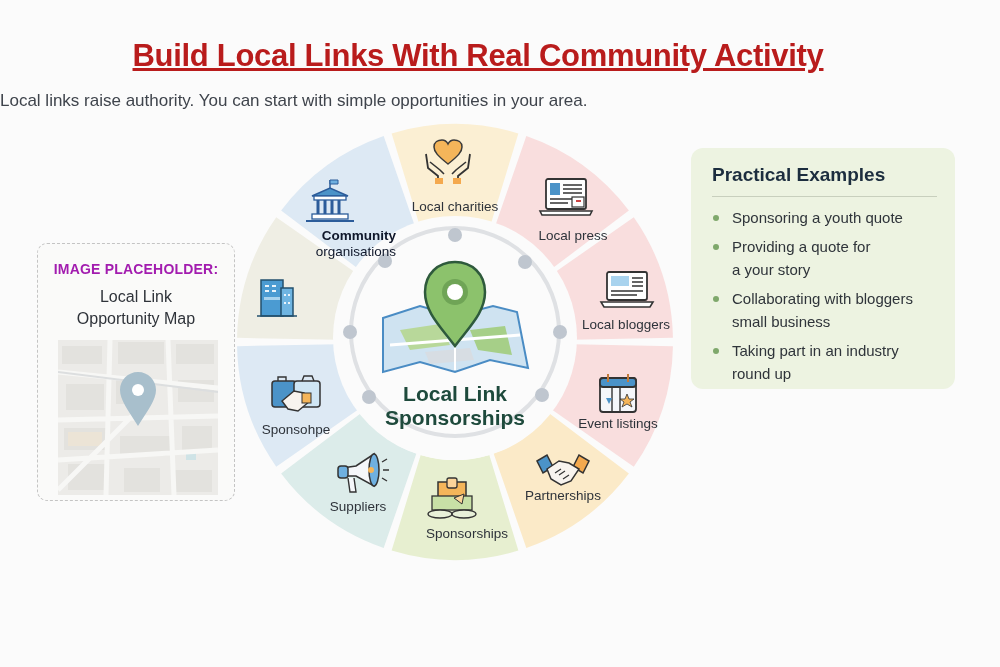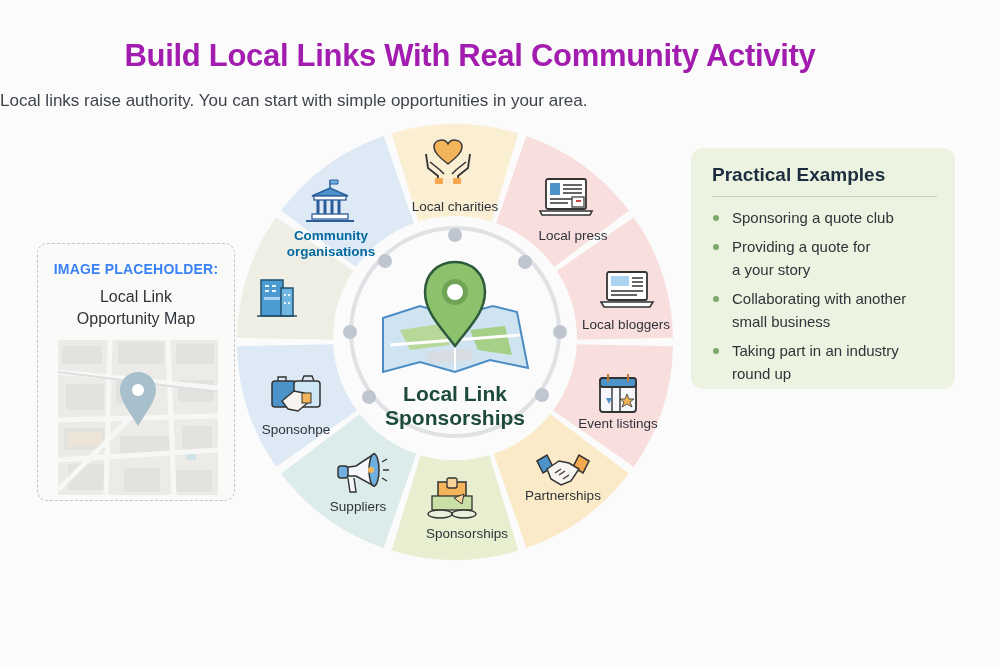--- a/index.html
+++ b/index.html
@@ -4,51 +4,51 @@
 <style>
   * { box-sizing: border-box; margin: 0; padding: 0; }
   html, body { width: 1000px; height: 667px; overflow: hidden; }
   body {
     background: #fbfbfb;
     font-family: "Liberation Sans", "DejaVu Sans", sans-serif;
     color: #2b2f36;
     position: relative;
   }
   .title {
-    position: absolute; left: 0; width: 940px; top: 38px;
+    position: absolute; left: 8px; width: 940px; top: 38px;
     text-align: center; font-size: 31px; font-weight: bold;
-    color: #a21caf; letter-spacing: -0.3px;
+    color: #b91c1c; letter-spacing: -0.3px; text-decoration: underline;
   }
   .subtitle {
     position: absolute; left: 0; width: 960px; top: 91px;
     font-size: 17px; color: #3f444c;
   }
   .wheel {
     position: absolute; left: 0; top: 0; width: 1000px; height: 667px; border-radius: 22px;
   }
   .wheel svg { position: absolute; left: 0; top: 0; }
   .seg-label {
     position: absolute; width: 130px; margin-left: -65px;
     text-align: center; font-size: 13.5px; line-height: 16px; color: #2e333a;
   }
-  .seg-label.bold { font-weight: bold; color: #0369a1; }
+  .seg-label.bold { font-weight: bold; color: #0f172a; text-align: right; }
   .seg-icon { position: absolute; width: 56px; height: 48px; margin-left: -28px; }
   .center-title {
     position: absolute; left: 355px; width: 200px; top: 382px;
     text-align: center; font-size: 21px; font-weight: bold; color: #1e4a3c;
     line-height: 24px;
   }
   .placeholder {
     position: absolute; left: 37px; top: 243px; width: 198px; height: 258px;
     border: 1.5px dashed #c4c4c4; border-radius: 10px;
     background: rgba(250,250,249,0.96);
   }
   .placeholder .ph-kicker {
     position: absolute; top: 17px; left: 0; width: 100%; text-align: center;
-    font-size: 14px; font-weight: bold; color: #3b82f6; letter-spacing: 0.2px;
+    font-size: 14px; font-weight: bold; color: #a21caf; letter-spacing: 0.2px;
   }
   .placeholder .ph-title {
     position: absolute; top: 42px; left: 0; width: 100%; text-align: center;
     font-size: 16px; line-height: 22px; color: #2f333a;
   }
   .placeholder .ph-map {
     position: absolute; left: 20px; top: 96px; width: 160px; height: 155px;
     overflow: hidden; background: #eeeeec;
   }
   .examples {
@@ -207,21 +207,21 @@
     <path d="M28 2 V10" stroke="#2c5c9a" stroke-width="1.5"></path>
     <path d="M28 2 H36 V6 H28 Z" fill="#6fb0e0" stroke="#2c5c9a" stroke-width="1"></path>
     <path d="M10 18 L28 10 L46 18 Z" fill="#4b93c8" stroke="#2c5c9a" stroke-width="1.5"></path>
     <rect x="12" y="18" width="32" height="4" fill="#fff" stroke="#2c5c9a" stroke-width="1.3"></rect>
     <path d="M16 22 V36 M23 22 V36 M30 22 V36 M37 22 V36" stroke="#2c5c9a" stroke-width="3"></path>
     <rect x="10" y="36" width="36" height="5" fill="#fff" stroke="#2c5c9a" stroke-width="1.3"></rect>
     <path d="M4 43 H52" stroke="#2c5c9a" stroke-width="2"></path>
   </svg>
   <div class="seg-label bold" style="left:331px;top:228px">
     <span>Community</span><br>
-    <span style="font-weight:bold">organisations</span>
+    <span style="font-weight:normal">organisations</span>
   </div>
 
   <div class="center-title">
     <span>Local Link</span><br>
     <span>Sponsorships</span>
   </div>
 </div>
 
 <div class="placeholder">
   <div class="ph-kicker">IMAGE PLACEHOLDER:</div>
@@ -255,18 +255,18 @@
       <path d="M20 56 C10 40 2 30 2 20 C2 10 10 2 20 2 C30 2 38 10 38 20 C38 30 30 40 20 56 Z" fill="#a8bfcc"></path>
       <circle cx="20" cy="20" r="6" fill="#fff"></circle>
     </svg>
   </div>
 </div>
 
 <div class="examples">
   <div class="ex-title">Practical Examples</div>
   <div class="ex-rule"></div>
   <ul>
-    <li><span class="dot" style="background: rgb(127, 168, 107);"></span><span>Sponsoring a quote club</span></li>
+    <li><span class="dot" style="background: rgb(127, 168, 107);"></span><span>Sponsoring a youth quote</span></li>
     <li><span class="dot" style="background: rgb(127, 168, 107);"></span><span>Providing a quote for</span><br><span>a your story</span></li>
-    <li><span class="dot" style="background: rgb(127, 168, 107);"></span><span>Collaborating with another</span><br><span>small business</span></li>
+    <li><span class="dot" style="background: rgb(127, 168, 107);"></span><span>Collaborating with bloggers</span><br><span>small business</span></li>
     <li><span class="dot" style="background: rgb(127, 168, 107);"></span><span>Taking part in an industry</span><br><span>round up</span></li>
   </ul>
 </div>
 
 </body></html>

